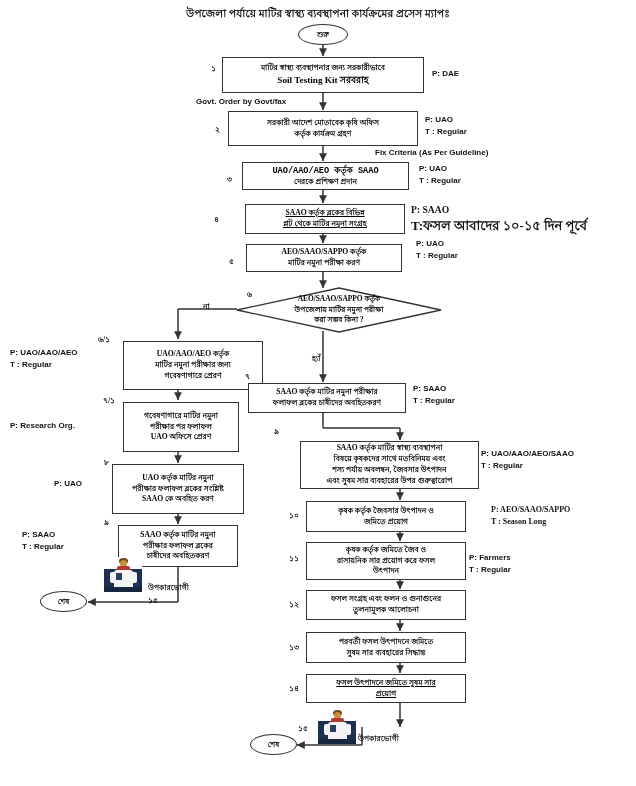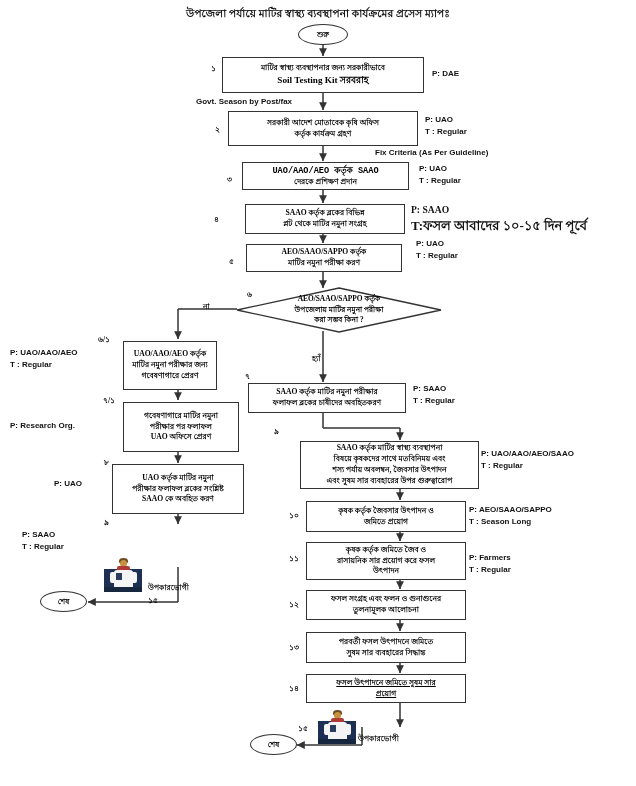--- a/index.html
+++ b/index.html
@@ -183,21 +183,21 @@
   <div class="node" style="left:222px;top:57px;width:202px;height:36px;">
     <div class="node-inner">
       <div>মাটির স্বাস্থ্য ব্যবস্থাপনার জন্য সরকারীভাবে</div>
       <div style="font-size:9.2px;font-family:'Liberation Serif',serif;">Soil Testing Kit সরবরাহ</div>
     </div>
   </div>
   <div class="ann" style="left:432px;top:68px;">
     <div>P: DAE</div>
   </div>
 
-  <div class="elabel" style="left:196px;top:97px;">Govt. Season by Post/fax</div>
+  <div class="elabel" style="left:196px;top:97px;">Govt. Order by Govt/fax</div>
 
   <div class="num" style="left:215px;top:123px;">২</div>
   <div class="node" style="left:228px;top:111px;width:190px;height:35px;">
     <div class="node-inner">
       <div>সরকারী আদেশ মোতাবেক কৃষি অফিস</div>
       <div>কর্তৃক কার্যক্রম গ্রহণ</div>
     </div>
   </div>
   <div class="ann" style="left:425px;top:114px;">
     <div>P: UAO</div>
@@ -212,21 +212,21 @@
       <div style="font-size:8.6px;font-family:Liberation Mono, monospace;">UAO/AAO/AEO কর্তৃক SAAO</div>
       <div>দেরকে প্রশিক্ষণ প্রদান</div>
     </div>
   </div>
   <div class="ann" style="left:419px;top:163px;">
     <div>P: UAO</div>
     <div>T : Regular</div>
   </div>
 
   <div class="num" style="left:214px;top:213px;">৪</div>
-  <div class="node" style="left:245px;top:204px;width:160px;height:30px;">
+  <div class="node" style="left:245px;top:204px;width:160px;height:30px;text-decoration:underline;">
     <div class="node-inner">
       <div>SAAO কর্তৃক ব্লকের বিভিন্ন</div>
       <div>প্লট থেকে মাটির নমুনা সংগ্রহ</div>
     </div>
   </div>
   <div class="ann serifbig" style="left:411px;top:203px;">
     <div>P: SAAO</div>
     <div style="font-size:13px;">T:ফসল আবাদের ১০-১৫ দিন পূর্বে</div>
   </div>
 
@@ -252,21 +252,21 @@
         <div>AEO/SAAO/SAPPO কর্তৃক</div>
         <div>উপজেলায় মাটির নমুনা পরীক্ষা</div>
         <div>করা সম্ভব কিনা ?</div>
       </div>
     </div>
   </div>
   <div class="elabel bnlab" style="left:203px;top:300px;">না</div>
   <div class="elabel bnlab" style="left:312px;top:352px;">হ্যাঁ</div>
 
   <div class="num" style="left:98px;top:333px;">৬/১</div>
-  <div class="node" style="left:123px;top:341px;width:94px;height:49px;">
+  <div class="node" style="left:123px;top:341px;width:140px;height:49px;">
     <div class="node-inner">
       <div>UAO/AAO/AEO কর্তৃক</div>
       <div>মাটির নমুনা পরীক্ষার জন্য</div>
       <div>গবেষণাগারে প্রেরণ</div>
     </div>
   </div>
   <div class="ann" style="left:10px;top:347px;">
     <div>P: UAO/AAO/AEO</div>
     <div>T : Regular</div>
   </div>
@@ -289,20 +289,27 @@
       <div>UAO কর্তৃক মাটির নমুনা</div>
       <div>পরীক্ষার ফলাফল ব্লকের সংশ্লিষ্ট</div>
       <div>SAAO কে অবহিত করণ</div>
     </div>
   </div>
   <div class="ann" style="left:54px;top:478px;">
     <div>P: UAO</div>
   </div>
 
   <div class="num" style="left:104px;top:516px;">৯</div>
+  <div class="node" style="left:118px;top:525px;width:120px;height:42px;">
+    <div class="node-inner">
+      <div>SAAO কর্তৃক মাটির নমুনা</div>
+      <div>পরীক্ষার ফলাফল ব্লকের</div>
+      <div>চাষীদের অবহিতকরণ</div>
+    </div>
+  </div>
   <div class="ann" style="left:22px;top:529px;">
     <div>P: SAAO</div>
     <div>T : Regular</div>
   </div>
 
   <div class="num" style="left:245px;top:370px;">৭</div>
   <div class="node" style="left:248px;top:383px;width:158px;height:30px;">
     <div class="node-inner">
       <div>SAAO কর্তৃক মাটির নমুনা পরীক্ষার</div>
       <div>ফলাফল ব্লকের চাষীদের অবহিতকরণ</div>
@@ -327,21 +334,21 @@
     <div>T : Regular</div>
   </div>
 
   <div class="num" style="left:289px;top:509px;">১০</div>
   <div class="node" style="left:306px;top:501px;width:160px;height:31px;">
     <div class="node-inner">
       <div>কৃষক কর্তৃক জৈবসার উৎপাদন ও</div>
       <div>জমিতে প্রয়োগ</div>
     </div>
   </div>
-  <div class="ann" style="left:469px;top:504px;">
+  <div class="ann" style="left:491px;top:504px;font-family:Liberation Serif, serif;">
     <div>P: AEO/SAAO/SAPPO</div>
     <div>T : Season Long</div>
   </div>
 
   <div class="num" style="left:289px;top:552px;">১১</div>
   <div class="node" style="left:306px;top:542px;width:160px;height:38px;">
     <div class="node-inner">
       <div>কৃষক কর্তৃক জমিতে জৈব ও</div>
       <div>রাসায়নিক সার প্রয়োগ করে ফসল</div>
       <div>উৎপাদন</div>

